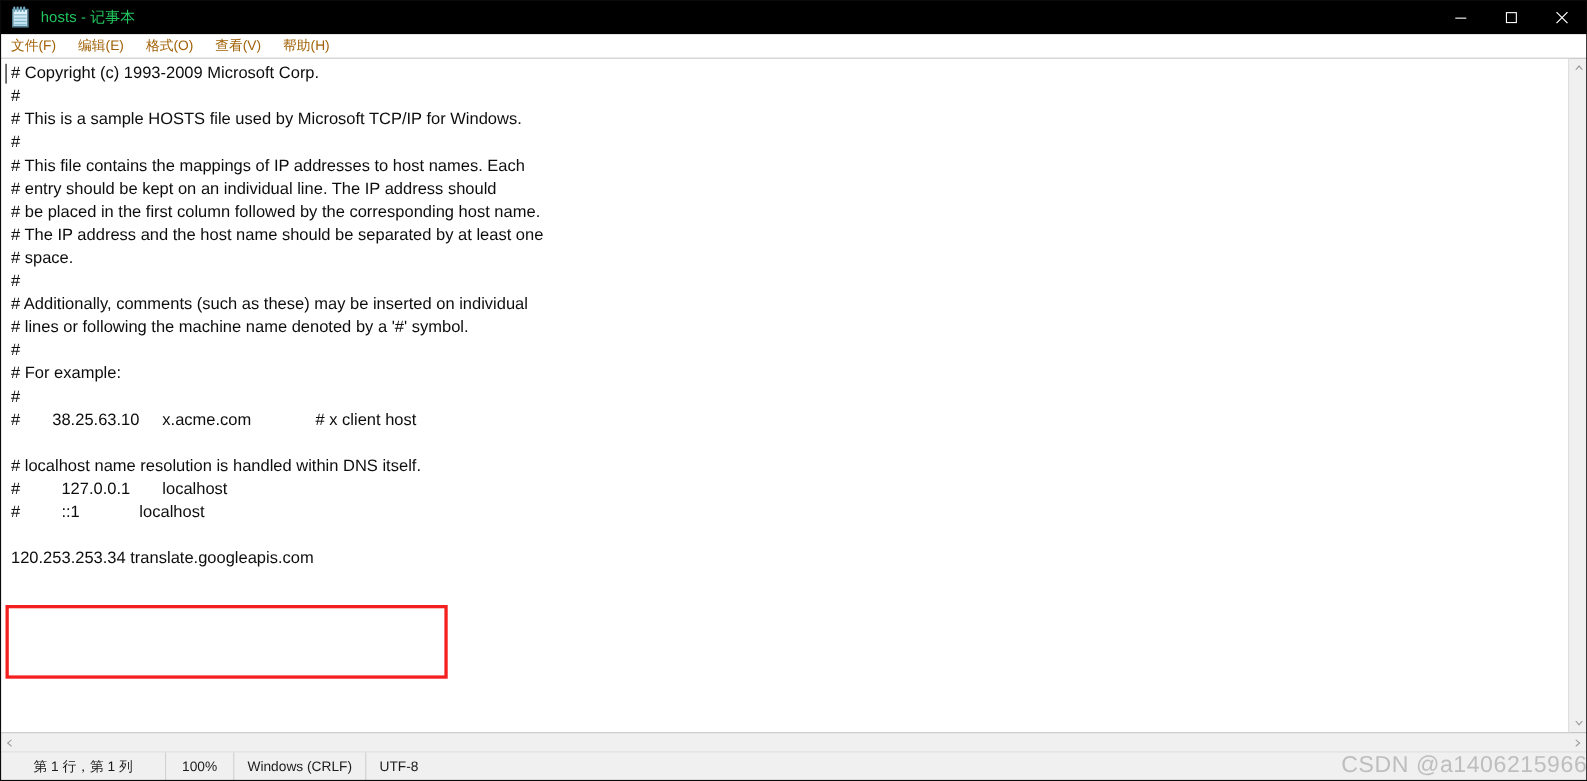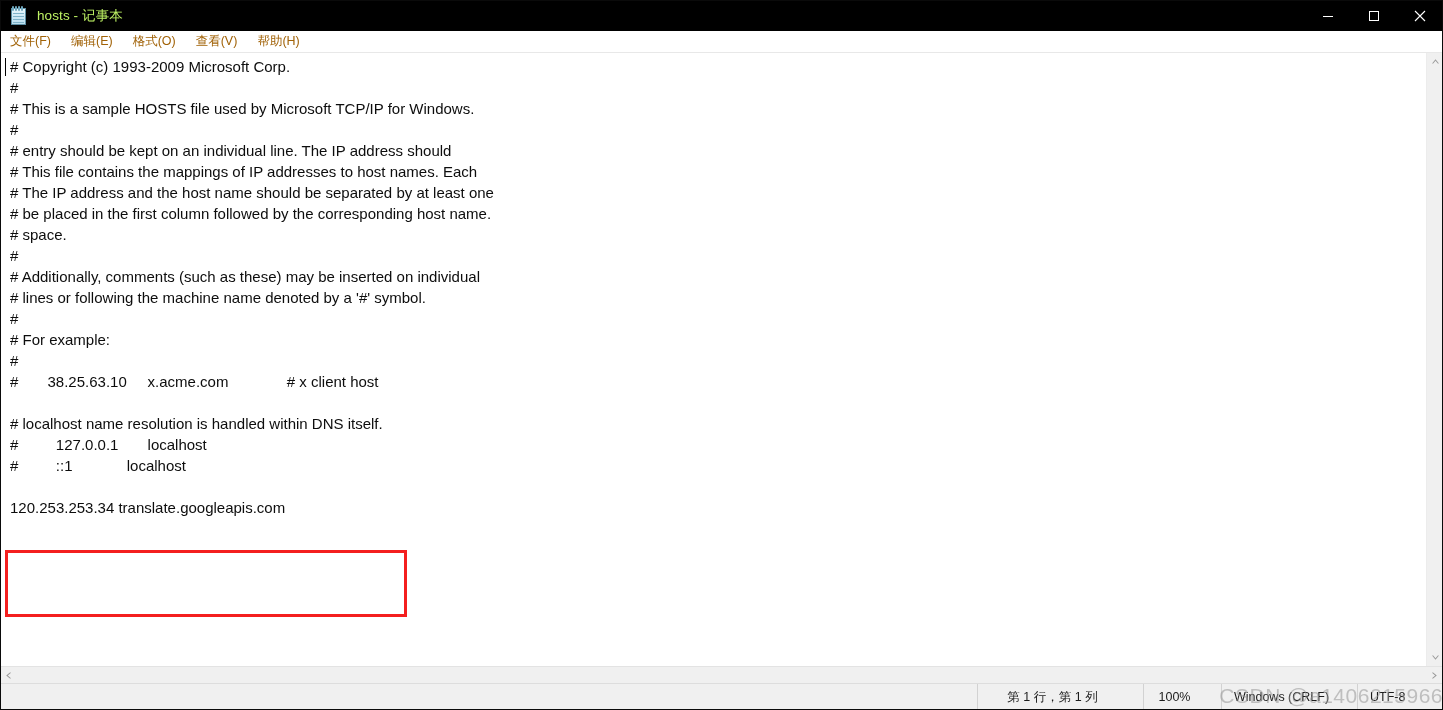--- a/index.html
+++ b/index.html
@@ -72,21 +72,21 @@
     width: 13px; height: 5px;
     display: flex;
     gap: 1px;
   }
   .np-icon .spiral i {
     width: 2px; height: 5px;
     background: #6fa7bd;
     border-radius: 1px;
   }
   .title-text {
-    color: #bef264;
+    color: #22c55e;
     font-size: 13.5px;
     letter-spacing: .1px;
     white-space: nowrap;
   }
   .win-controls {
     position: absolute;
     right: 0; top: 0;
     height: 31px;
     display: flex;
   }
@@ -204,26 +204,24 @@
   .hs-spacer { flex: 1 1 auto; }
 
   
   .statusbar {
     height: 26px;
     flex: 0 0 26px;
     background: #f0f0f0;
     border-top: 1px solid #dddddd;
     display: flex;
     align-items: stretch;
-    justify-content: flex-end;
     font-size: 12.5px;
     color: #1c1c1c;
     user-select: none;
     position: relative;
-    gap: 16px;
   }
   .status-cell {
     display: flex;
     align-items: center;
     justify-content: center;
     border-left: 1px solid #d2d2d2;
     white-space: nowrap;
     padding: 0 12px;
   }
   .status-cell.line-col { width: 150px; box-sizing: border-box; }
@@ -307,24 +305,24 @@
   </div>
 
   <div class="editor-wrap">
     <div class="text-area" id="text-area">
       <div class="caret"></div>
       <div id="lines-host">
           <div class="line"># Copyright (c) 1993-2009 Microsoft Corp.</div>
           <div class="line">#</div>
           <div class="line"># This is a sample HOSTS file used by Microsoft TCP/IP for Windows.</div>
           <div class="line">#</div>
+          <div class="line"># This file contains the mappings of IP addresses to host names. Each</div>
           <div class="line"># entry should be kept on an individual line. The IP address should</div>
-          <div class="line"># This file contains the mappings of IP addresses to host names. Each</div>
+          <div class="line"># be placed in the first column followed by the corresponding host name.</div>
           <div class="line"># The IP address and the host name should be separated by at least one</div>
-          <div class="line"># be placed in the first column followed by the corresponding host name.</div>
           <div class="line"># space.</div>
           <div class="line">#</div>
           <div class="line"># Additionally, comments (such as these) may be inserted on individual</div>
           <div class="line"># lines or following the machine name denoted by a '#' symbol.</div>
           <div class="line">#</div>
           <div class="line"># For example:</div>
           <div class="line">#</div>
           <div class="line">#       38.25.63.10     x.acme.com              # x client host</div>
           <div class="line"></div>
           <div class="line"># localhost name resolution is handled within DNS itself.</div>

